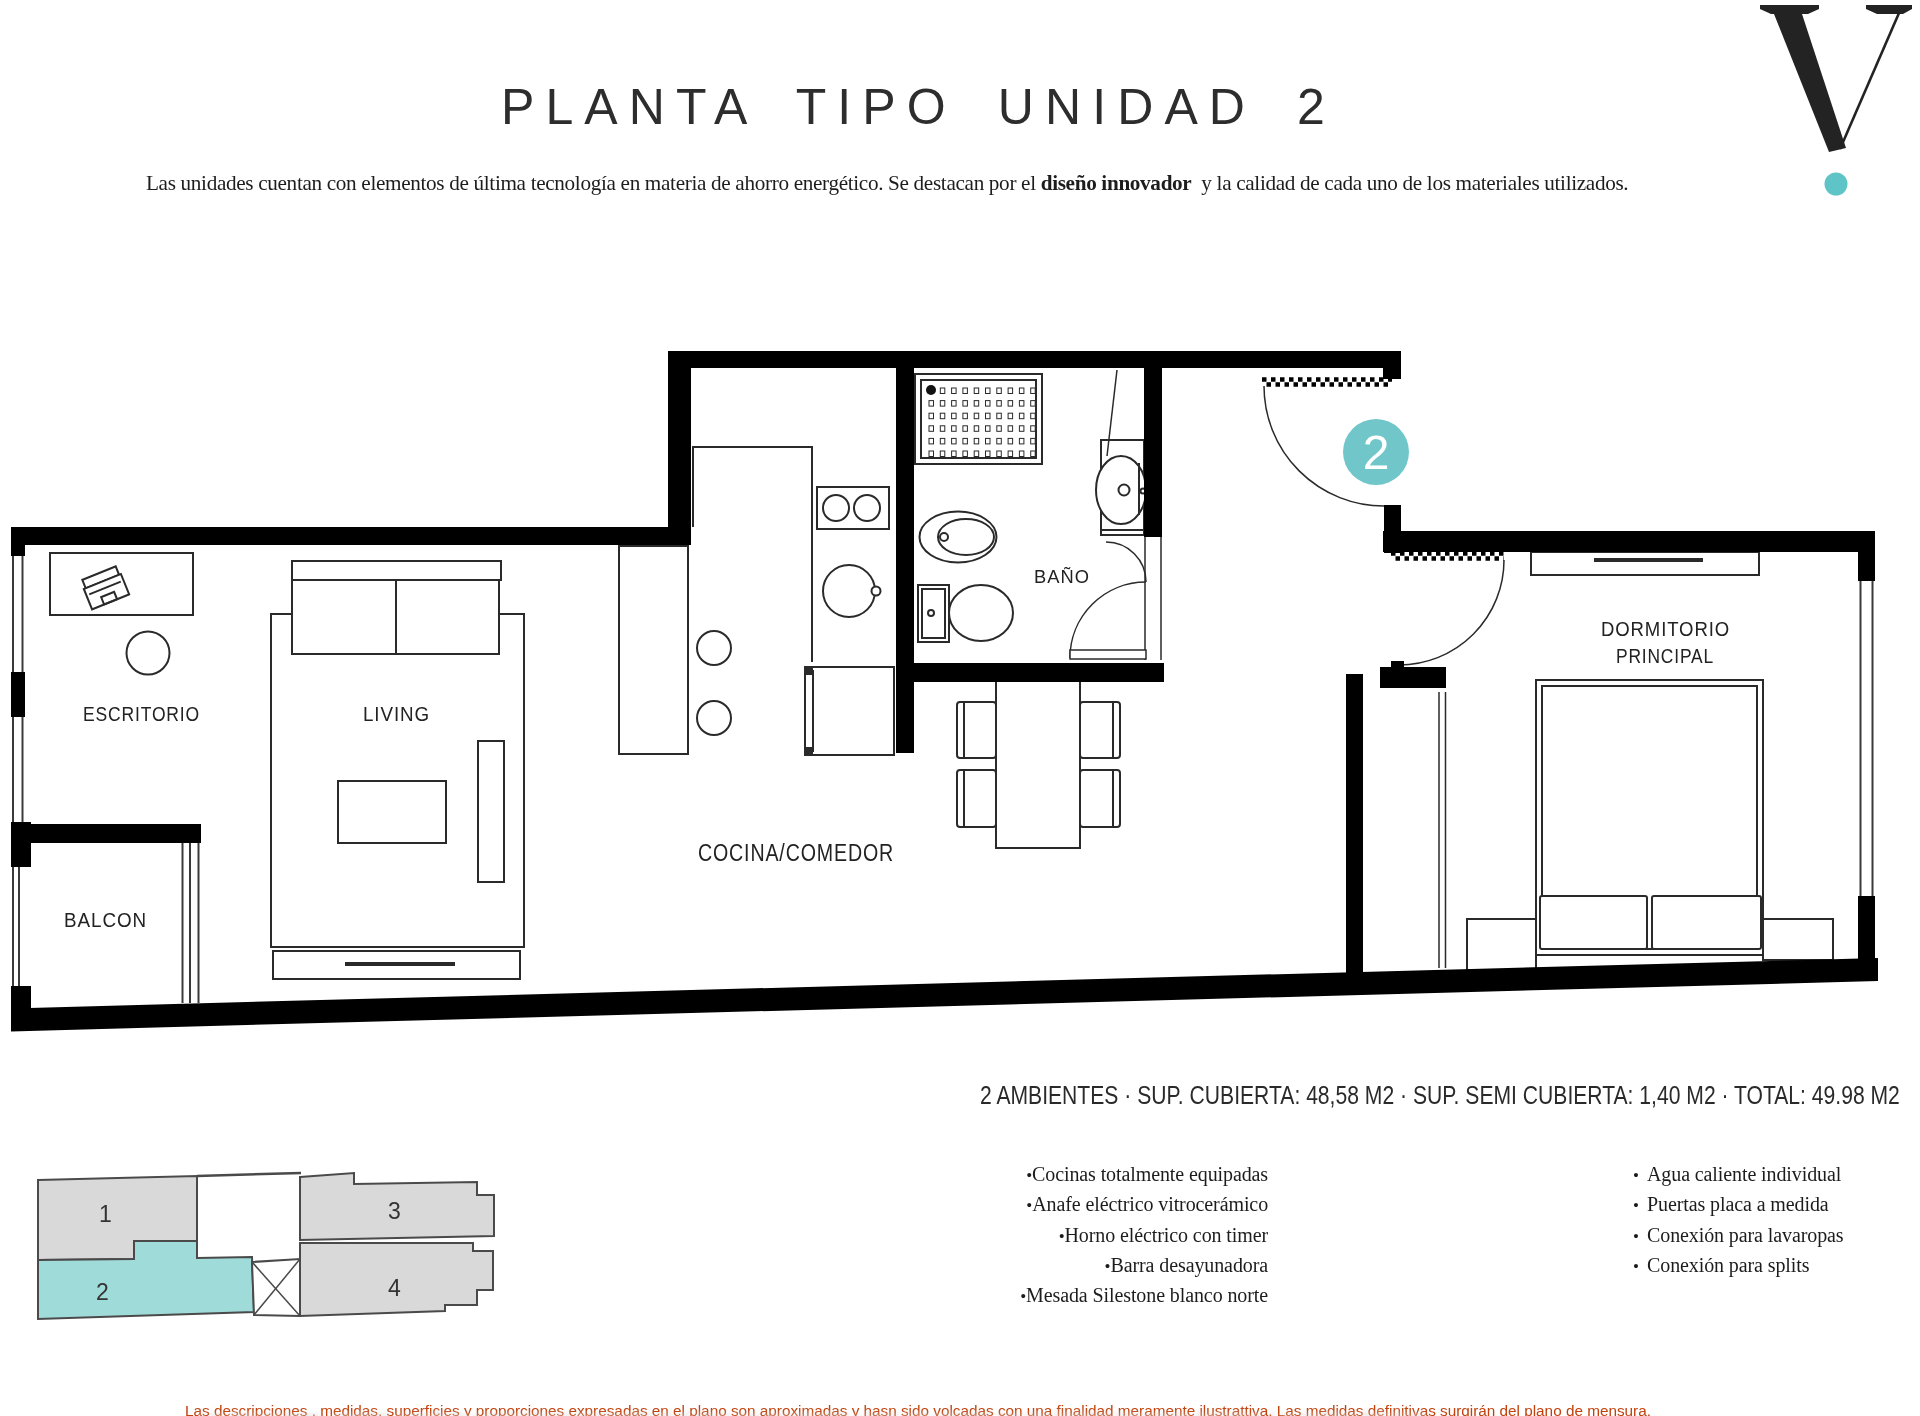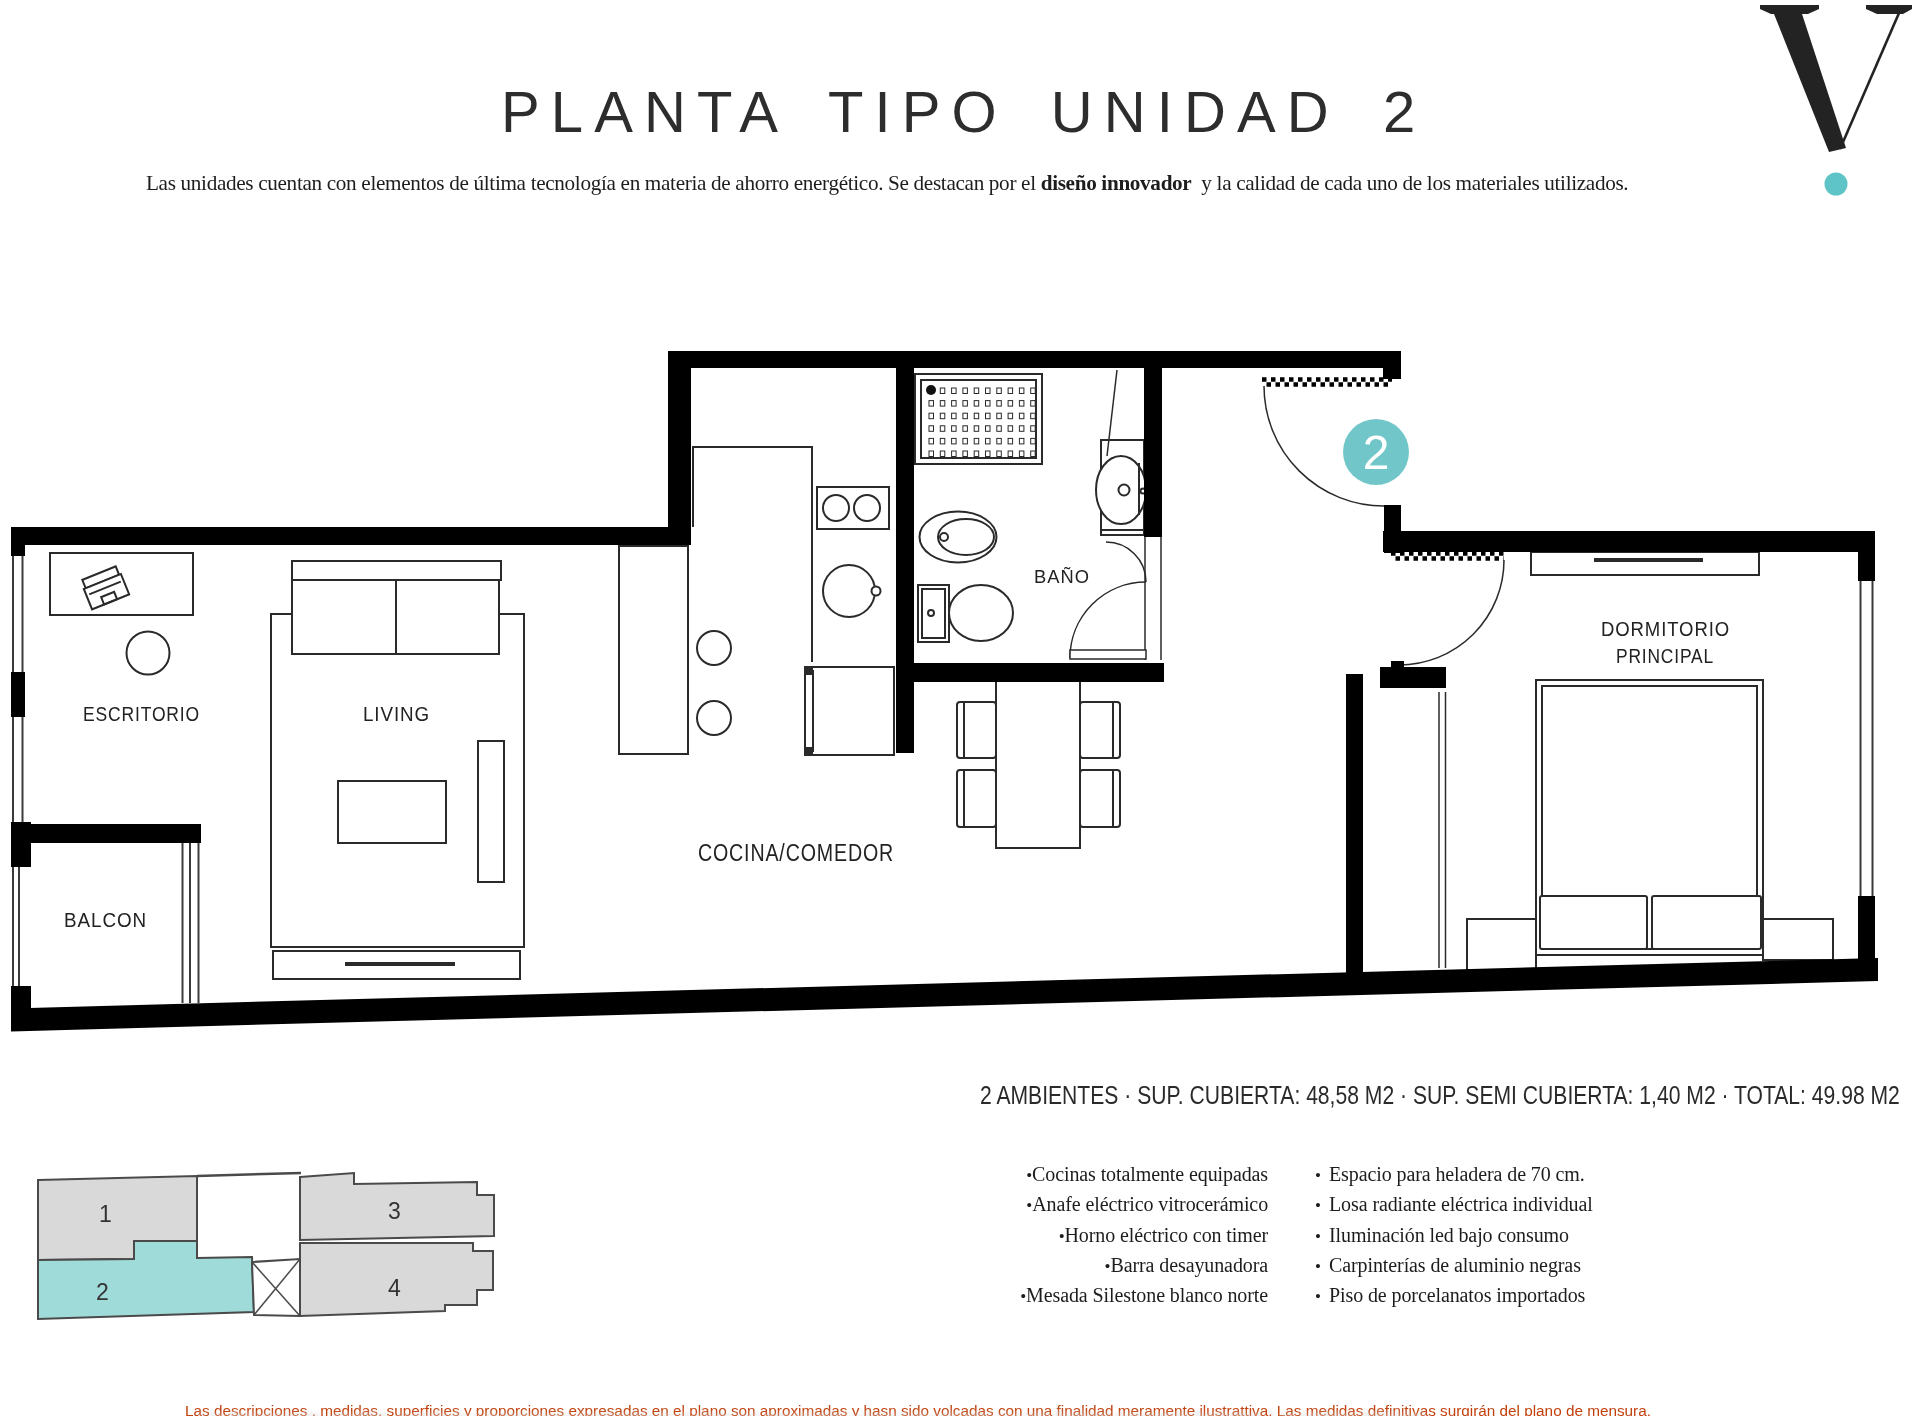--- a/index.html
+++ b/index.html
@@ -1,19 +1,19 @@
 <!DOCTYPE html>
 <html><head>
 <meta charset="utf-8">
 <style>
   html,body{margin:0;padding:0;background:#fff;}
   #page{position:relative;width:1920px;height:1416px;background:#ffffff;overflow:hidden;
         font-family:"Liberation Sans",sans-serif;-webkit-font-smoothing:antialiased;}
   .abs{position:absolute;white-space:nowrap;}
-  #title{left:501px;top:78px;font-size:58px;color:#2d2d2d;letter-spacing:11.1px;word-spacing:16px;}
+  #title{left:501px;top:78px;font-size:50px;color:#2d2d2d;letter-spacing:11.1px;word-spacing:16px;}
   #subtitle{left:146px;top:171px;font-family:"Liberation Serif",serif;font-size:21.2px;letter-spacing:-0.33px;color:#1d1d1d;text-align:center;}
   #area{right:20px;top:1080px;font-size:26px;color:#2a2a2a;letter-spacing:0px;transform:scaleX(0.812);transform-origin:100% 50%;}
   .bullets{font-family:"Liberation Serif",serif;font-size:20px;color:#1c1c1c;line-height:29.3px;letter-spacing:-0.1px;}
   #col1{left:1012px;top:1160px;text-align:right;}
   #col2{left:1315px;top:1160px;}
   #col3{left:1633px;top:1160px;}
   .bullets .b{display:inline-block;width:14px;font-size:17px;}
   #disclaimer{left:185px;top:1402px;font-size:15.3px;color:#c2410c;}
 </style>
 </head>
@@ -252,16 +252,16 @@
     <polygon points="1774,14 1802,14 1846,148 1829,152"></polygon>
     <line x1="1899" y1="13" x2="1840" y2="149" stroke="#232323" stroke-width="2.6"></line>
   </g>
   <circle cx="1836" cy="184" r="11.5" fill="#5fc4c7"></circle>
 </svg>
 
 <div id="title" class="abs">PLANTA TIPO UNIDAD 2</div>
 <div id="subtitle" class="abs">Las unidades cuentan con elementos de última tecnología en materia de ahorro energético. Se destacan por el <b>diseño innovador</b>&nbsp; y la calidad de cada uno de los materiales utilizados.</div>
 <div id="area" class="abs">2 AMBIENTES · SUP. CUBIERTA: 48,58 M2 · SUP. SEMI CUBIERTA: 1,40 M2 · TOTAL: 49.98 M2</div>
 <div id="col1" class="abs bullets"><span class="b">•</span>Cocinas totalmente equipadas<br><span class="b">•</span>Anafe eléctrico vitrocerámico<br><span class="b">•</span>Horno eléctrico con timer<br><span class="b">•</span>Barra desayunadora<br><span class="b">•</span>Mesada Silestone blanco norte</div>
-<div id="col2" class="abs bullets"><span class="b">•</span>Espacio para heladera de 70 cm.<br><span class="b">•</span>Losa radiante eléctrica individual<br><span class="b">•</span>Iluminación led bajo consumo<br><span class="b">•</span>Carpinterías de aluminio negras<br><span class="b">•</span>Piso de porcelanatos importados</div>
+<div id="col3" class="abs bullets"><span class="b">•</span>Agua caliente individual<br><span class="b">•</span>Puertas placa a medida<br><span class="b">•</span>Conexión para lavaropas<br><span class="b">•</span>Conexión para splits</div>
 <div id="disclaimer" class="abs">Las descripciones , medidas, superficies y proporciones expresadas en el plano son aproximadas y hasn sido volcadas con una finalidad meramente ilustrattiva. Las medidas definitivas surgirán del plano de mensura.</div>
 <div class="abs" style="left:200px;top:1407px;font-size:15px;color:#dadada;filter:blur(2px);">Las descripciones , medidas, superficies y proporciones expresadas en el plano son aproximadas y hasn sido volcadas con una finalidad meramente ilustrattiva. Las medidas definitivas</div>
 </div>
 
 </body></html>

